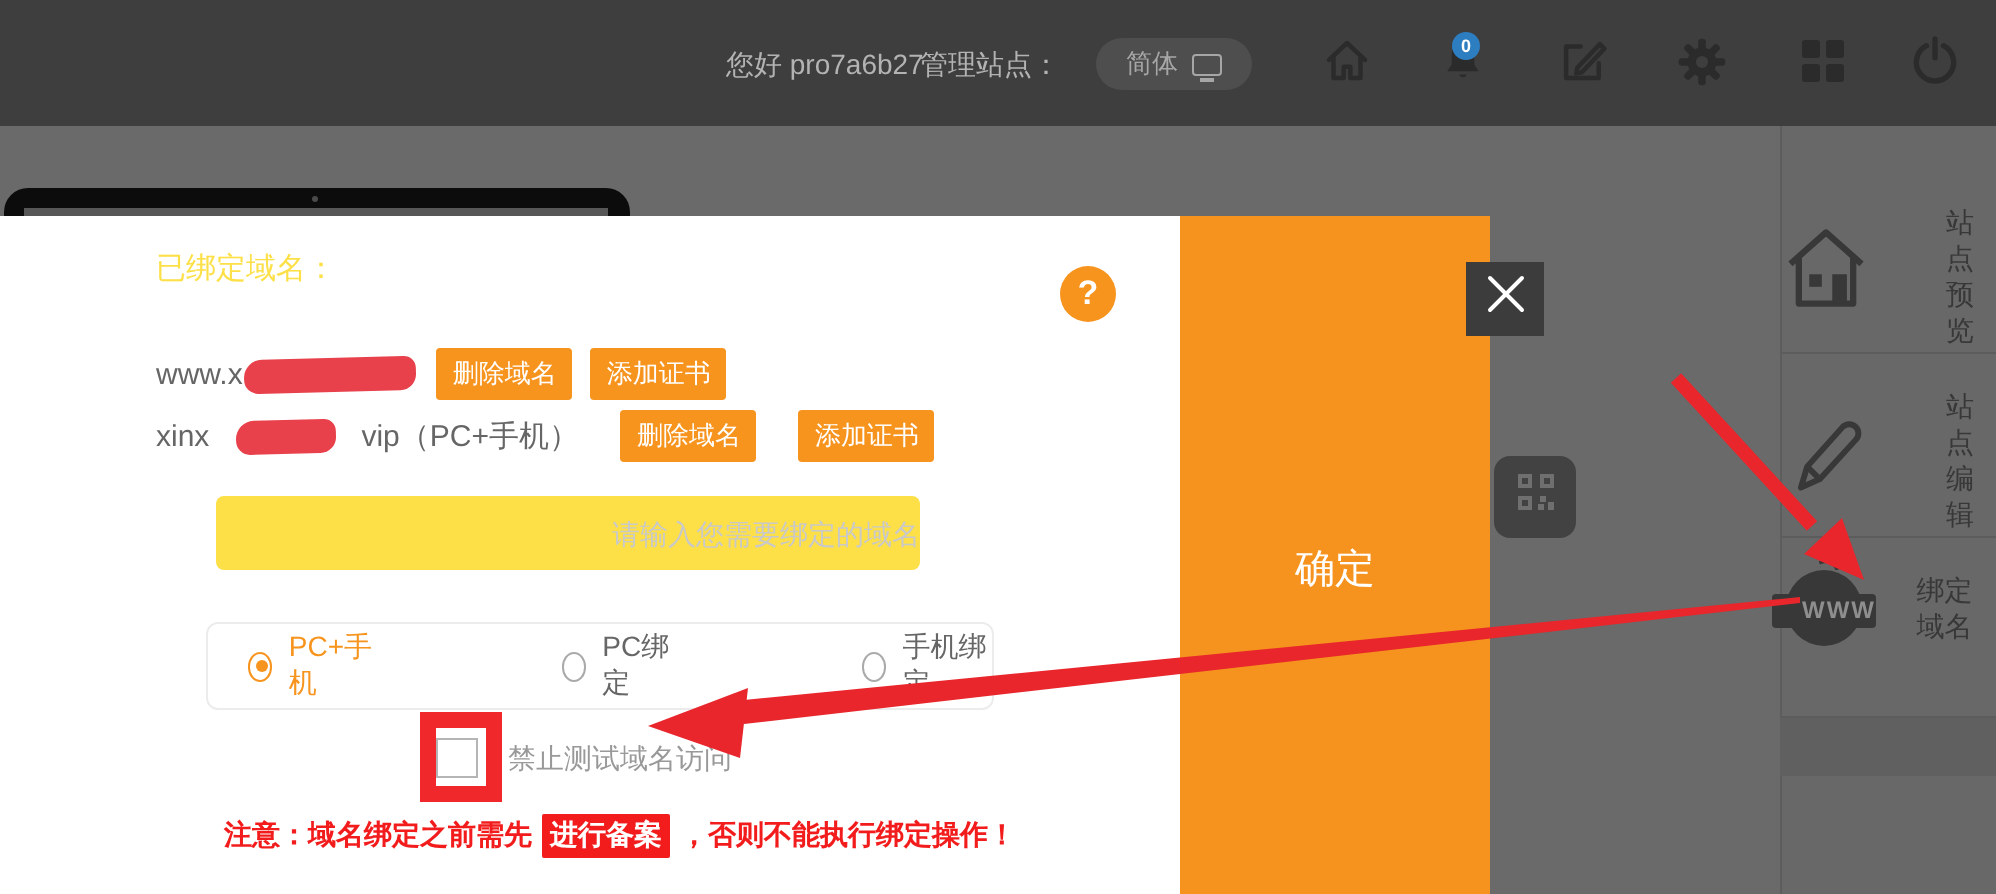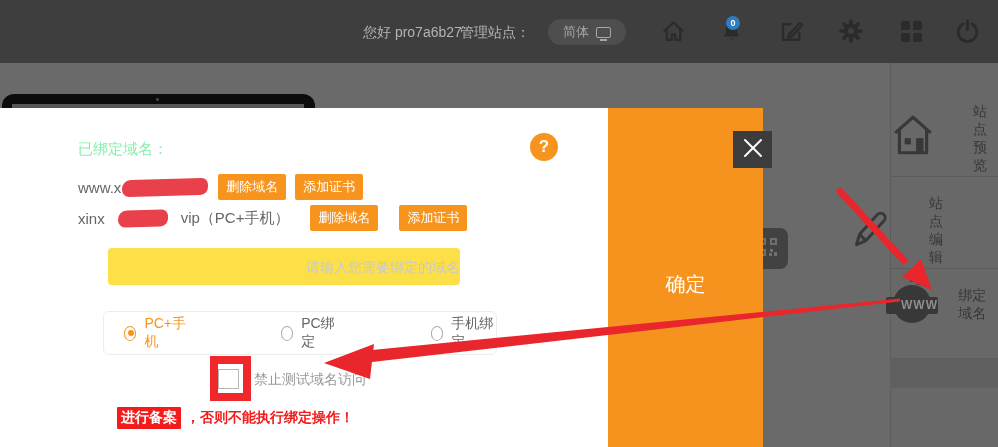--- a/index.html
+++ b/index.html
@@ -40,21 +40,21 @@
                 display:flex; align-items:center; justify-content:flex-end; }
   .globe-band span { color:#8e8e8e; font-weight:bold; font-size:12px; letter-spacing:1px; }
   .globe-fuse { position:absolute; left:20px; top:-4px; width:9px; height:7px; border-top:2.5px solid #383838;
                 border-right:2.5px solid #383838; border-radius:0 7px 0 0; transform:rotate(-15deg); }
   .sb-darkband { left:890px; top:358px; width:108px; height:30px; background:#606060; z-index:5; }
 
   
   .modal { left:0; top:108px; width:735px; height:339px; background:#ffffff; z-index:10; }
   .help-circle { left:530px; top:133px; width:28px; height:28px; border-radius:50%; background:#f7941e; color:#fff;
                  font-size:17px; font-weight:bold; text-align:center; line-height:28px; z-index:12; }
-  .bound-label { left:78px; top:140px; font-size:15px; color:#86efac; z-index:11; }
+  .bound-label { left:78px; top:125px; font-size:15px; color:#fde047; z-index:11; }
   .domain-row { left:78px; display:flex; align-items:center; font-size:15px; color:#666; z-index:11; }
   .row1 { top:174px; } .row2 { top:205px;gap:12px; }
   .scribble { display:inline-block; height:17px; background:#e8414b; border-radius:9px 6px 8px 7px;
               transform:rotate(-1.5deg); margin:0 1px; }
   .scr1 { width:86px; } .scr2 { width:50px; }
   .mini-btn { background:#f7941e; color:#fff; font-size:13px; padding:4px 8px; margin-left:9px; border:none;
               border-radius:2px; cursor:pointer; white-space:nowrap; }
   .domain-input { left:108px; top:248px; width:352px; height:37px; background:#fde047; border:none; border-radius:4px;
                   text-align:right; font-size:14px; color:#666; z-index:11; }
   .domain-input::placeholder { color:#c9c9c9; }
@@ -66,21 +66,21 @@
   .radio-item.selected .radio-circle { border-color:#f7941e; }
   .radio-item.selected .radio-circle:after { content:""; position:absolute; left:3px; top:3px; width:6px; height:6px;
                border-radius:50%; background:#f7941e; }
   .radio-label { font-size:14px; color:#666; }
   .radio-item.selected .radio-label { color:#f7941e; }
   .checkbox { left:218px; top:369px; width:21px; height:20px; background:#fff; border:1px solid #b5b5b5; z-index:12; }
   .chk-label { left:254px; top:371px; font-size:14px; color:#999; z-index:11; }
   .red-box { left:210px; top:356px; width:41px; height:45px; border:8px solid #f0272b; z-index:30; }
   .warning { left:112px; top:407px; font-size:14px; font-weight:bold; color:#f31c1c; z-index:11; display:flex; align-items:center; }
   .warning .link { background:#f31c1c; color:#fff; padding:2px 4px; margin:0 5px; border-radius:1px; cursor:pointer; }
-  .confirm-btn { left:608px; top:108px; width:155px; height:339px; background:#f6931e; border:none; color:#fff;
+  .confirm-btn { left:590px; top:108px; width:155px; height:339px; background:#f6931e; border:none; color:#fff;
                  font-size:20px; z-index:11; cursor:pointer; font-family:inherit;
                  display:flex; justify-content:center; align-items:flex-start; padding-top:163px; }
   .close-btn { left:733px; top:131px; width:39px; height:37px; background:#3c3c3c; z-index:12;
                display:flex; align-items:center; justify-content:center; cursor:pointer; }
 
   
   .annot { left:0; top:0; width:998px; height:447px; z-index:40; pointer-events:none; }
 </style>
 </head>
 <body>
@@ -179,21 +179,21 @@
     <svg width="46" height="44" viewBox="0 0 44 42" fill="none" stroke="#383838" stroke-width="3" stroke-linejoin="round">
       <path d="M5 19 L22 4 L39 19"></path>
         <path d="M9 16 V38 H35 V16"></path>
       <rect x="25" y="24" width="7" height="14" fill="#383838" stroke="none"></rect>
       <rect x="14" y="24" width="6" height="6" fill="#383838" stroke="none"></rect>
     </svg>
   </span>
   <span class="sb-label">站点预览</span>
 </div>
 <div class="abs sb-divider" style="left:890px;top:176px;z-index:6"></div>
-<div class="abs sb-cell" style="left:846px;top:190px;z-index:6">
+<div class="abs sb-cell" style="left:890px;top:190px;z-index:6">
   <span>
     <svg width="46" height="44" viewBox="0 0 44 42" fill="none" stroke="#383838" stroke-width="2.8" stroke-linejoin="round">
       <path d="M10 38 L13 28 L30 9 a4.3 4.3 0 0 1 6.2 6.2 L19 34 L10 38 Z"></path>
       <line x1="13" y1="28" x2="19" y2="34"></line>
     </svg>
   </span>
   <span class="sb-label">站点编辑</span>
 </div>
 <div class="abs sb-divider" style="left:890px;top:268px;z-index:6"></div>
 <div class="abs sb-cell" style="left:890px;top:282px;z-index:6">
@@ -240,20 +240,21 @@
   <span class="radio-item ri3">
     <span class="radio-circle"></span>
     <span class="radio-label">手机绑定</span>
   </span>
 </div>
 
 <div class="abs checkbox"></div>
 <div class="abs chk-label">禁止测试域名访问</div>
 
 <div class="abs warning">
+  <span>注意：域名绑定之前需先</span>
   <span class="link">进行备案</span>
   <span>，否则不能执行绑定操作！</span>
 </div>
 
 <div class="abs confirm-btn">
   <span>确定</span>
 </div>
 
 <div class="abs close-btn">
   <span>

